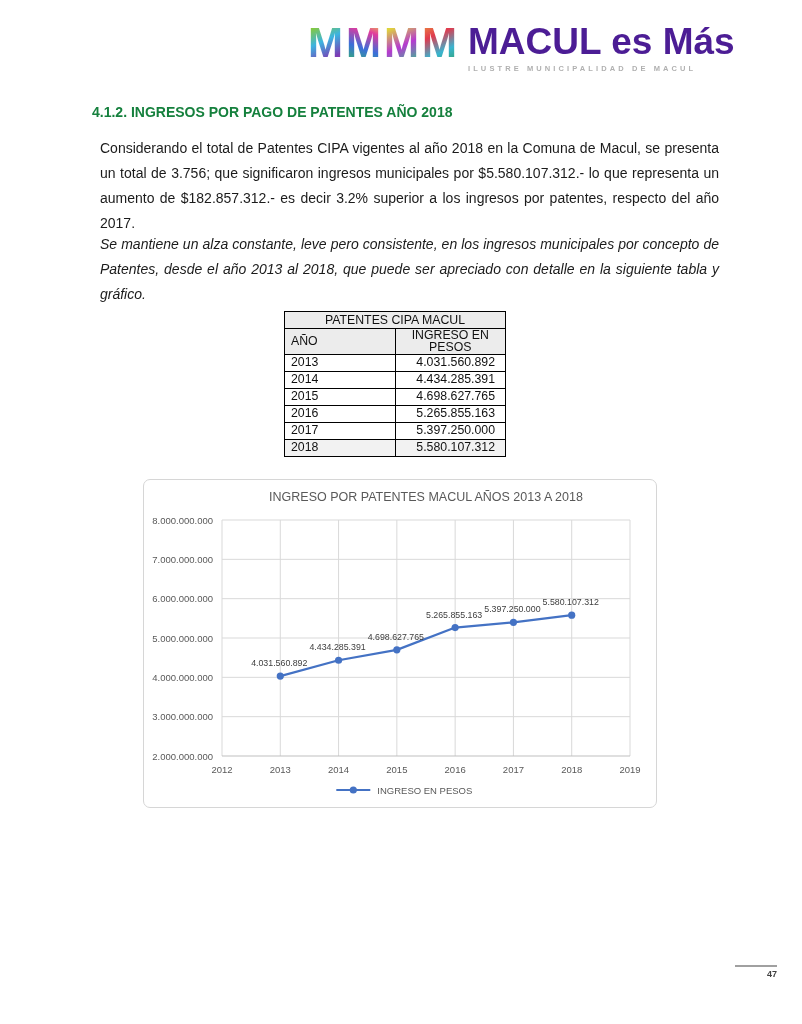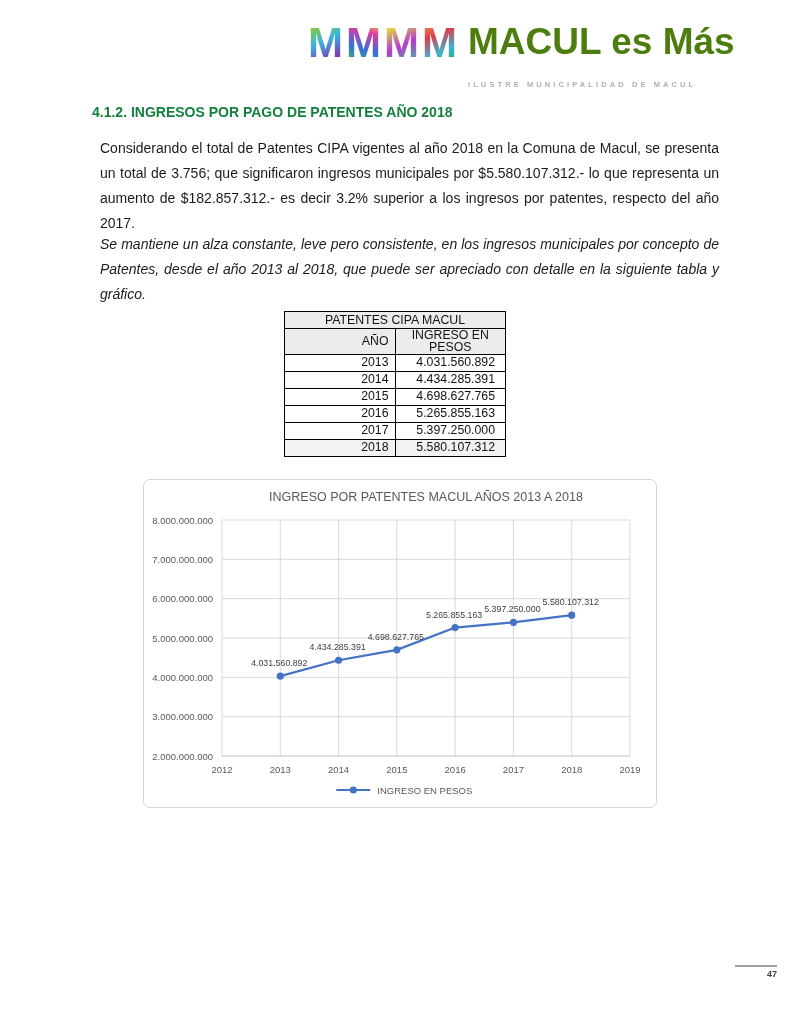--- a/index.html
+++ b/index.html
@@ -15,42 +15,42 @@
   .logo { position:absolute; top:20px; left:308px; display:flex; align-items:flex-start; }
   .logo-ms { display:flex; gap:3px; font-weight:800; font-size:42px; line-height:46px; letter-spacing:0; }
   .logo-ms span {
     background-clip:text; -webkit-background-clip:text; color:transparent;
   }
   .m1 { background-image:linear-gradient(155deg,#e8d23a 0%,#86c93c 16%,#3cb4e0 45%,#7a3db5 78%,#c13ab5 100%); }
   .m2 { background-image:linear-gradient(200deg,#f0e13a 4%,#e03a9e 28%,#3a6fd9 60%,#35b56a 92%); }
   .m3 { background-image:linear-gradient(155deg,#9ed43a 0%,#e0d43a 18%,#b53ad0 55%,#35c08f 92%); }
   .m4 { background-image:linear-gradient(155deg,#f0a43a 0%,#e03a4e 34%,#3ab4d0 66%,#2f9e55 100%); }
   .logo-right { margin-left:11px; }
-  .brand { font-size:37px; font-weight:800; color:#4d7c0f; line-height:41px; margin-top:1px; white-space:nowrap; }
-  .brand-sub { font-size:7.5px; font-weight:600; color:#b0b0b0; letter-spacing:3.1px; margin-top:18px; white-space:nowrap; }
+  .brand { font-size:37px; font-weight:800; color:#4c1d95; line-height:41px; margin-top:1px; white-space:nowrap; }
+  .brand-sub { font-size:7.5px; font-weight:600; color:#b0b0b0; letter-spacing:3.1px; margin-top:2px; white-space:nowrap; }
 
   
   .heading {
     position:absolute; left:92px; top:104px; width:620px;
     font-size:14px; font-weight:bold; color:#15803d; margin:0;
   }
   .para {
     position:absolute; left:100px; width:619px; margin:0;
     font-size:14px; line-height:25px; text-align:justify; color:#1b1b1b;
   }
   .para-1 { top:136px; }
   .para-2 { top:232px;font-style:italic; }
 
   
   .cipa-table-wrap { position:absolute; left:284px; top:311px; }
   table.cipa { border-collapse:collapse; table-layout:fixed; width:222px; font-size:12.3px; color:#111; }
   table.cipa td, table.cipa th { border:1.5px solid #000; height:16px; padding:0 6px; font-weight:normal; line-height:1; }
   table.cipa .tbl-title { background:#ececec; text-align:center; }
   table.cipa .tbl-head  { background:#ececec; text-align:center; }
-  table.cipa .col-year  { width:72px;  text-align:right; }
+  table.cipa .col-year  { width:72px;  text-align:left; }
   table.cipa .col-amt   { width:150px; text-align:right; padding-right:10px; }
   table.cipa tr.row-highlight td { background:#f2f2f2; }
 
   
   .chart-box {
     position:absolute; left:143px; top:479px; width:514px; height:329px;
     border:1px solid #d6d6d6; border-radius:7px; background:#ffffff; box-sizing:border-box;
   }
   .chart-box svg { display:block; }
   .chart-box text { font-family:"Liberation Sans", sans-serif; }

